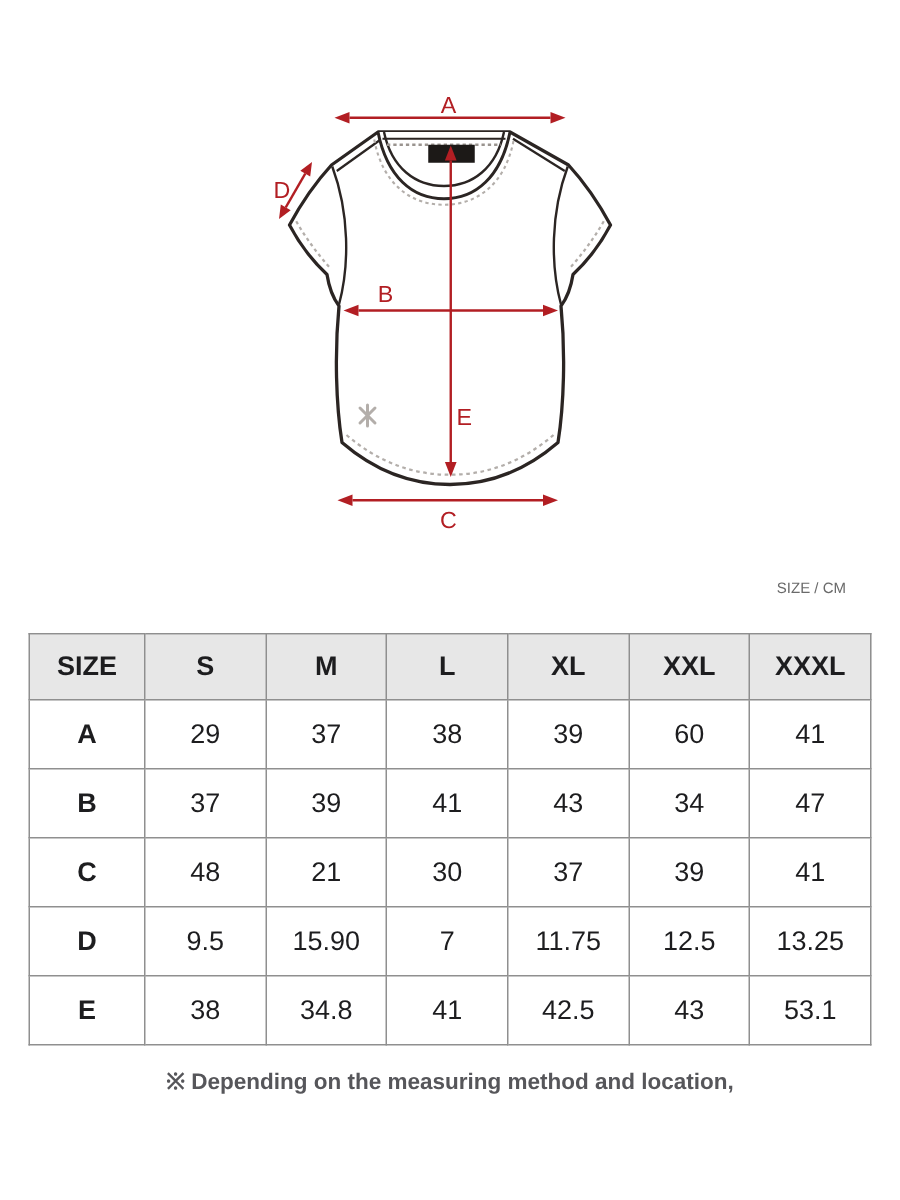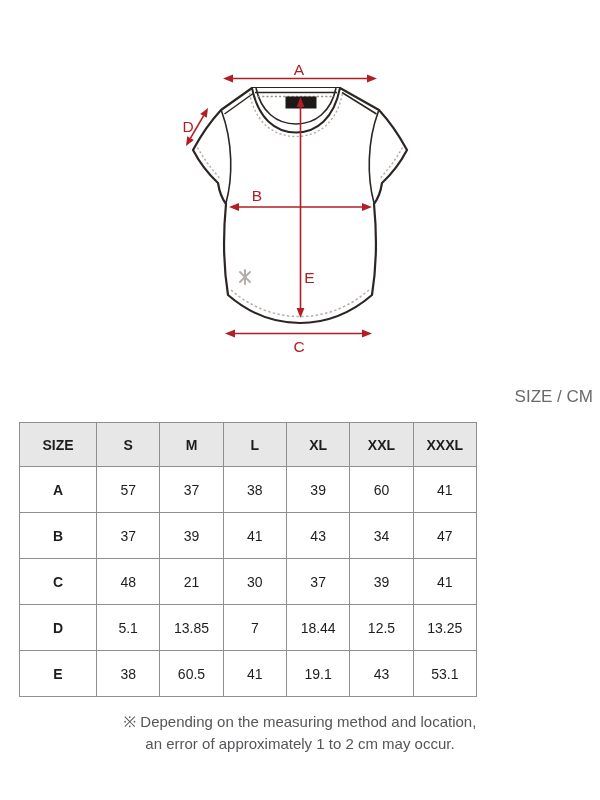--- a/index.html
+++ b/index.html
@@ -5,34 +5,34 @@
   html,body{margin:0;padding:0;background:#fff;}
   .canvas{
     position:relative;width:600px;height:800px;background:#ffffff;
     font-family:"Liberation Sans",sans-serif;overflow:hidden;
   }
   .shirt-diagram{position:absolute;left:100px;top:30px;width:400px;height:330px;}
   .measure-letter{
     font-family:"Liberation Sans",sans-serif;font-size:15.5px;fill:#b21e23;
   }
   .unit-label{
-    position:absolute;top:387px;right:7px;font-size:17px;color:#6a6a6a;
+    position:absolute;top:387px;right:36px;font-size:10px;color:#6a6a6a;
   }
   table.size-table{
-    position:absolute;left:19px;top:422px;width:458px;
+    position:absolute;left:19px;top:422px;width:562px;
     border-collapse:collapse;table-layout:fixed;
-    font-size:14px;color:#1d1d1f;text-align:center;
+    font-size:18px;color:#1d1d1f;text-align:center;
   }
   .size-table th,.size-table td{border:1px solid #8f8f8f;padding:0;vertical-align:middle;}
   .size-table thead th{background:#e7e7e7;font-weight:bold;height:43px;}
   .size-table td{height:45px;background:#ffffff;}
   .size-table td.row-label{font-weight:bold;}
   .footnote{
     position:absolute;top:711px;left:0;width:600px;text-align:center;
-    font-size:15px;line-height:22px;color:#56565a;
+    font-size:15px;line-height:22px;color:#56565a;font-weight:bold;
   }
 </style>
 </head>
 <body>
 
 <div class="canvas">
 
   <div class="shirt-diagram">
     <svg viewBox="0 0 400 330" width="400" height="330">
 
@@ -133,21 +133,21 @@
         <th>M</th>
         <th>L</th>
         <th>XL</th>
         <th>XXL</th>
         <th>XXXL</th>
       </tr>
     </thead>
     <tbody>
       <tr>
         <td class="row-label">A</td>
-        <td>57</td>
+        <td>29</td>
         <td>37</td>
         <td>38</td>
         <td>39</td>
         <td>60</td>
         <td>41</td>
       </tr>
       <tr>
         <td class="row-label">B</td>
         <td>37</td>
         <td>39</td>
@@ -160,37 +160,36 @@
         <td class="row-label">C</td>
         <td>48</td>
         <td>21</td>
         <td>30</td>
         <td>37</td>
         <td>39</td>
         <td>41</td>
       </tr>
       <tr>
         <td class="row-label">D</td>
-        <td>5.1</td>
-        <td>13.85</td>
+        <td>9.5</td>
+        <td>15.90</td>
         <td>7</td>
-        <td>18.44</td>
+        <td>11.75</td>
         <td>12.5</td>
         <td>13.25</td>
       </tr>
       <tr>
         <td class="row-label">E</td>
         <td>38</td>
-        <td>60.5</td>
+        <td>34.8</td>
         <td>41</td>
-        <td>19.1</td>
+        <td>42.5</td>
         <td>43</td>
         <td>53.1</td>
       </tr>
     </tbody>
   </table>
 
   <div class="footnote">
     <div>※ Depending on the measuring method and location,</div>
-    <div>an error of approximately 1 to 2 cm may occur.</div>
   </div>
 
 </div>
 
 </body></html>

